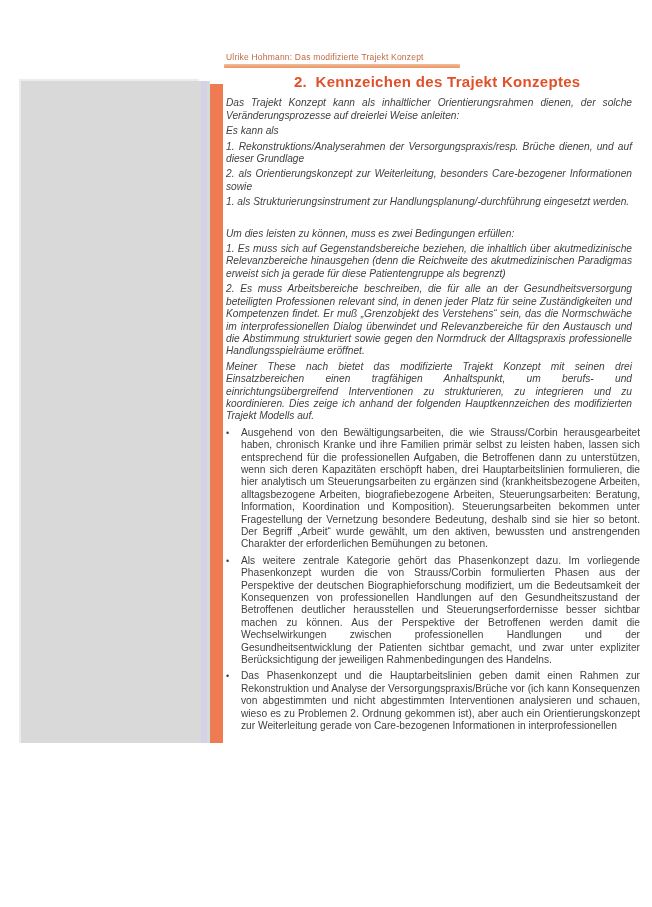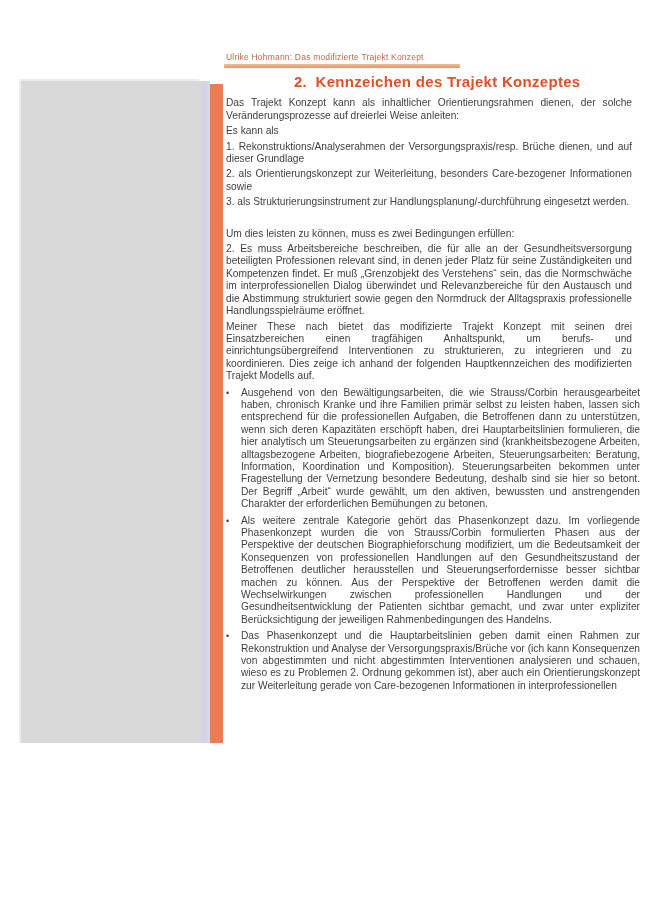--- a/index.html
+++ b/index.html
@@ -13,21 +13,21 @@
   .strip-lavender{position:absolute;left:201px;top:81px;width:6px;height:805px;background:var(--strip_lavender,#d7d0e6);}
   .strip-teal{position:absolute;left:207px;top:81px;width:3px;height:805px;background:var(--strip_teal,#cfdeda);}
   .orange-bar{position:absolute;left:210px;top:84px;width:13px;height:802px;background:var(--accent_orange,#ee7b52);}
   
   .running-head{position:absolute;left:226px;top:52px;font-size:8.5px;letter-spacing:.2px;color:var(--runhead,#c06a45);}
   .running-underline{position:absolute;left:224px;top:64px;width:236px;height:4px;background:linear-gradient(#f3bd97,var(--underline,#e8956b));border-radius:1px;}
   
   .content{position:absolute;left:226px;top:76px;width:414px;color:var(--text,#3f3f3f);font-size:10.2px;line-height:12.4px;text-align:justify;}
   .section-title{margin:0 0 9px 0;color:var(--title_red,#e0512a);font-size:15px;font-weight:bold;letter-spacing:.3px;text-align:center;}
   .section-title .num{display:inline-block;width:30px;}
-  .content p{margin:0 8px 3px 0;}
+  .content p{margin:0 8px 3px 0;font-style:italic;}
   .content p.spaced{margin-top:3px;}
   .block-gap{height:16px;}
   .bullets{margin-top:4px;}
   .bullet{display:flex;margin:0 0 4px 0;}
   .bullet-mark{flex:0 0 15px;width:15px;font-size:9px;line-height:12.4px;text-align:left;}
   .bullet-text{flex:1;text-align:justify;}
   
   .footer{position:absolute;left:226px;top:815px;width:414px;height:45px;}
   .logo{position:absolute;left:4px;top:2px;width:152px;color:#4c4c4c;}
   .logo-top{display:flex;align-items:flex-start;}
@@ -54,25 +54,26 @@
   <div class="content">
     <h1 class="section-title">
       <span class="num">2.</span><span>Kennzeichen des Trajekt Konzeptes</span>
     </h1>
 
     <p>Das Trajekt Konzept kann als inhaltlicher Orientierungsrahmen dienen, der solche Veränderungsprozesse auf dreierlei Weise anleiten: </p>
     <p>Es kann als</p>
 
     <p class="spaced">1. Rekonstruktions/Analyserahmen der Versorgungspraxis/resp. Brüche dienen, und auf dieser Grundlage</p>
     <p class="spaced">2. als Orientierungskonzept zur Weiterleitung, besonders Care-bezogener Informationen sowie</p>
-    <p class="spaced">3. als Strukturierungsinstrument zur Handlungsplanung/-durchführung eingesetzt werden.</p>
+    <p class="spaced">1. als Strukturierungsinstrument zur Handlungsplanung/-durchführung eingesetzt werden.</p>
 
     <div class="block-gap"></div>
 
     <p>Um dies leisten zu können, muss es zwei Bedingungen erfüllen:</p>
+    <p>1. Es muss sich auf Gegenstandsbereiche beziehen, die inhaltlich über akutmedizinische Relevanzbereiche hinausgehen (denn die Reichweite des akutmedizinischen Paradigmas erweist sich ja gerade für diese Patientengruppe als begrenzt)</p>
     <p class="spaced">2. Es muss Arbeitsbereiche beschreiben, die für alle an der Gesundheitsversorgung beteiligten Professionen relevant sind, in denen jeder Platz für seine Zuständigkeiten und Kompetenzen findet. Er muß „Grenzobjekt des Verstehens“ sein, das die Normschwäche im interprofessionellen Dialog überwindet und Relevanzbereiche für den Austausch und die Abstimmung strukturiert sowie gegen den Normdruck der Alltagspraxis professionelle Handlungsspielräume eröffnet.</p>
 
     <p class="spaced">Meiner These nach bietet das modifizierte Trajekt Konzept mit seinen drei Einsatzbereichen einen tragfähigen Anhaltspunkt, um berufs- und einrichtungsübergreifend Interventionen zu strukturieren, zu integrieren und zu koordinieren. Dies zeige ich anhand der folgenden Hauptkennzeichen des modifizierten Trajekt Modells auf.</p>
 
     <div class="bullets">
       <div class="bullet">
         <span class="bullet-mark">•</span>
         <span class="bullet-text">Ausgehend von den Bewältigungsarbeiten, die wie Strauss/Corbin herausgearbeitet haben, chronisch Kranke und ihre Familien primär selbst zu leisten haben, lassen sich entsprechend für die professionellen Aufgaben, die Betroffenen dann zu unterstützen, wenn sich deren Kapazitäten erschöpft haben, drei Hauptarbeitslinien formulieren, die hier analytisch um Steuerungsarbeiten zu ergänzen sind (krankheitsbezogene Arbeiten, alltagsbezogene Arbeiten, biografiebezogene Arbeiten, Steuerungsarbeiten: Beratung, Information, Koordination und Komposition). Steuerungsarbeiten bekommen unter Fragestellung der Vernetzung besondere Bedeutung, deshalb sind sie hier so betont. Der Begriff „Arbeit“ wurde gewählt, um den aktiven, bewussten und anstrengenden Charakter der erforderlichen Bemühungen zu betonen.</span>
       </div>
       <div class="bullet">

